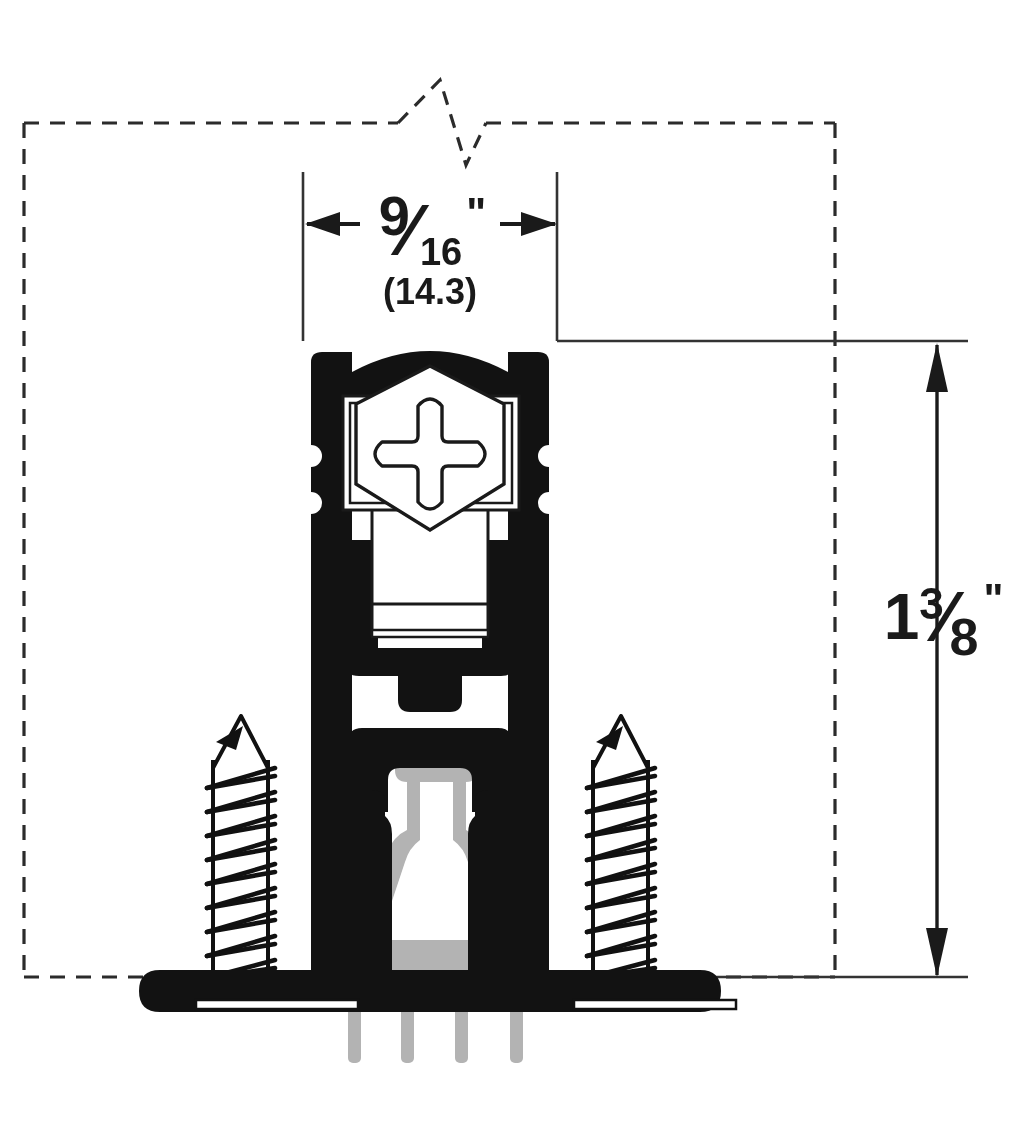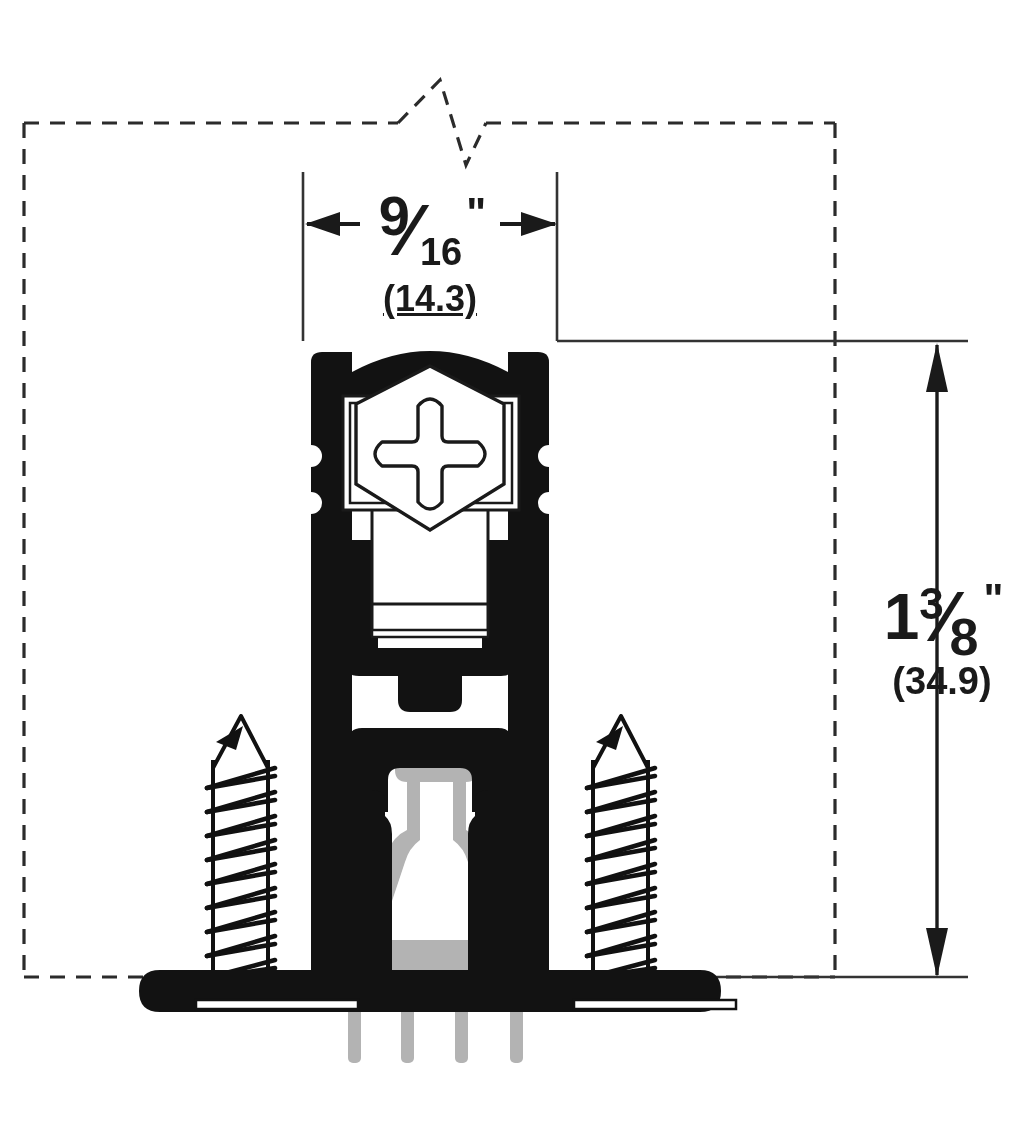--- a/index.html
+++ b/index.html
@@ -81,21 +81,21 @@
   .metric {
     display: block;
     font-size: 38px;
     margin-top: 16px;
     letter-spacing: 0px;
   }
   #hdim-text .num { font-size: 56px; top: -14px; }
   #hdim-text .den { font-size: 38px; top: 16px; left: -2px; }
   #hdim-text .slash { font-size: 72px; top: 6px; left: -6px; font-weight: 600; }
   #hdim-text .inchmark { font-size: 42px; top: -22px; left: 2px; }
-  #hdim-text .metric { font-size: 36px; margin-top: 21px; text-decoration: underline; }
+  #hdim-text .metric { font-size: 36px; margin-top: 14px; }
 
   #vdim-text .whole { font-size: 64px; }
   #vdim-text .num { font-size: 44px; top: -20px; left: 1px; }
   #vdim-text .slash { font-size: 70px; top: 2px; left: -3px; }
   #vdim-text .den { font-size: 52px; top: 16px; left: -5px; }
   #vdim-text .inchmark { font-size: 42px; top: -26px; left: 0px; }
   #vdim-text .metric { font-size: 38px; margin-top: 12px; }
 </style>
 </head>
 <body>
@@ -327,16 +327,15 @@
 
   </svg>
 
   <div class="dim-label" id="hdim-text">
     <span class="num">9</span><span class="slash">⁄</span><span class="den">16</span><span class="inchmark">"</span>
     <span class="metric">(14.3)</span>
   </div>
 
   <div class="dim-label" id="vdim-text">
     <span class="whole">1</span><span class="num">3</span><span class="slash">⁄</span><span class="den">8</span><span class="inchmark">"</span>
-    <span class="metric">(34.9)</span>
   </div>
 
 </div>
 
 </body></html>

